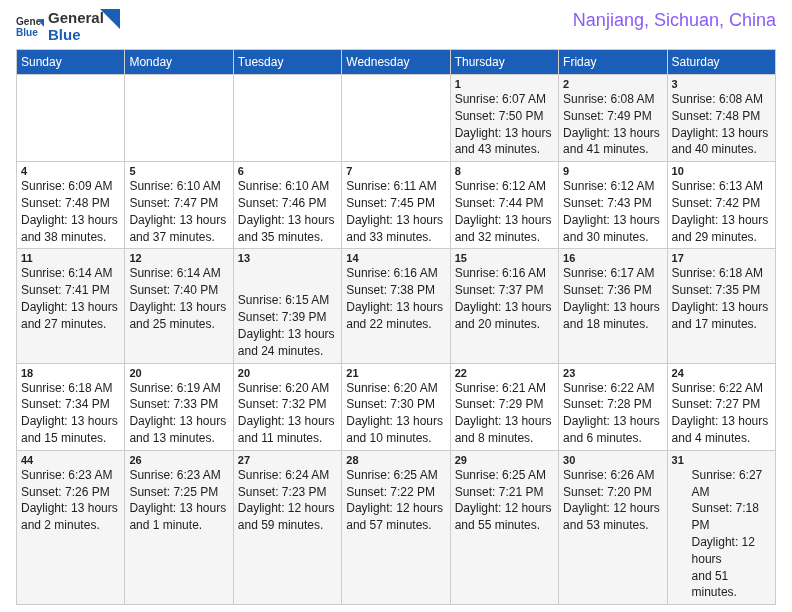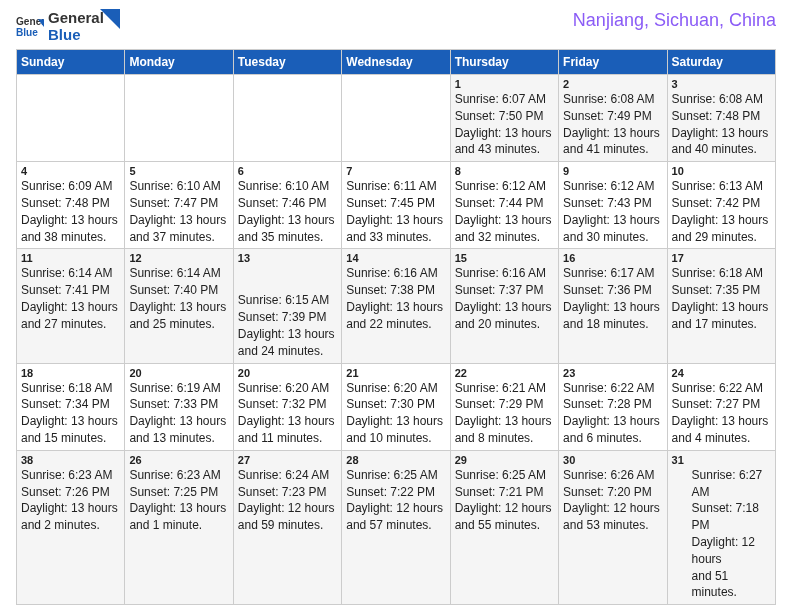--- a/index.html
+++ b/index.html
@@ -42,21 +42,21 @@
       padding: 0 16px 8px 16px;
     }
     table {
       width: 100%;
       border-collapse: collapse;
     }
     thead tr th {
       background: #1a5eb8;
       color: #fff;
       font-size: 12px;
-      font-weight: bold;
+      font-weight: normal;
       padding: 5px 4px;
       text-align: left;
       border: 1px solid #ccc;
     }
     tbody tr td {
       vertical-align: top;
       border: 1px solid #ccc;
       padding: 3px 4px;
       font-size: 9.5px;
       color: #222;
@@ -307,21 +307,21 @@
           <td>
             <span class="day-number">24</span>
             <div class="day-info" style="white-space: pre-line;">Sunrise: 6:22 AM
 Sunset: 7:27 PM
 Daylight: 13 hours
 and 4 minutes.</div>
           </td>
         </tr>
         <tr>
           <td>
-            <span class="day-number">38</span>
+            <span class="day-number">44</span>
             <div class="day-info" style="white-space: pre-line;">Sunrise: 6:23 AM
 Sunset: 7:26 PM
 Daylight: 13 hours
 and 2 minutes.</div>
           </td>
           <td>
             <span class="day-number">26</span>
             <div class="day-info" style="white-space: pre-line;">Sunrise: 6:23 AM
 Sunset: 7:25 PM
 Daylight: 13 hours

